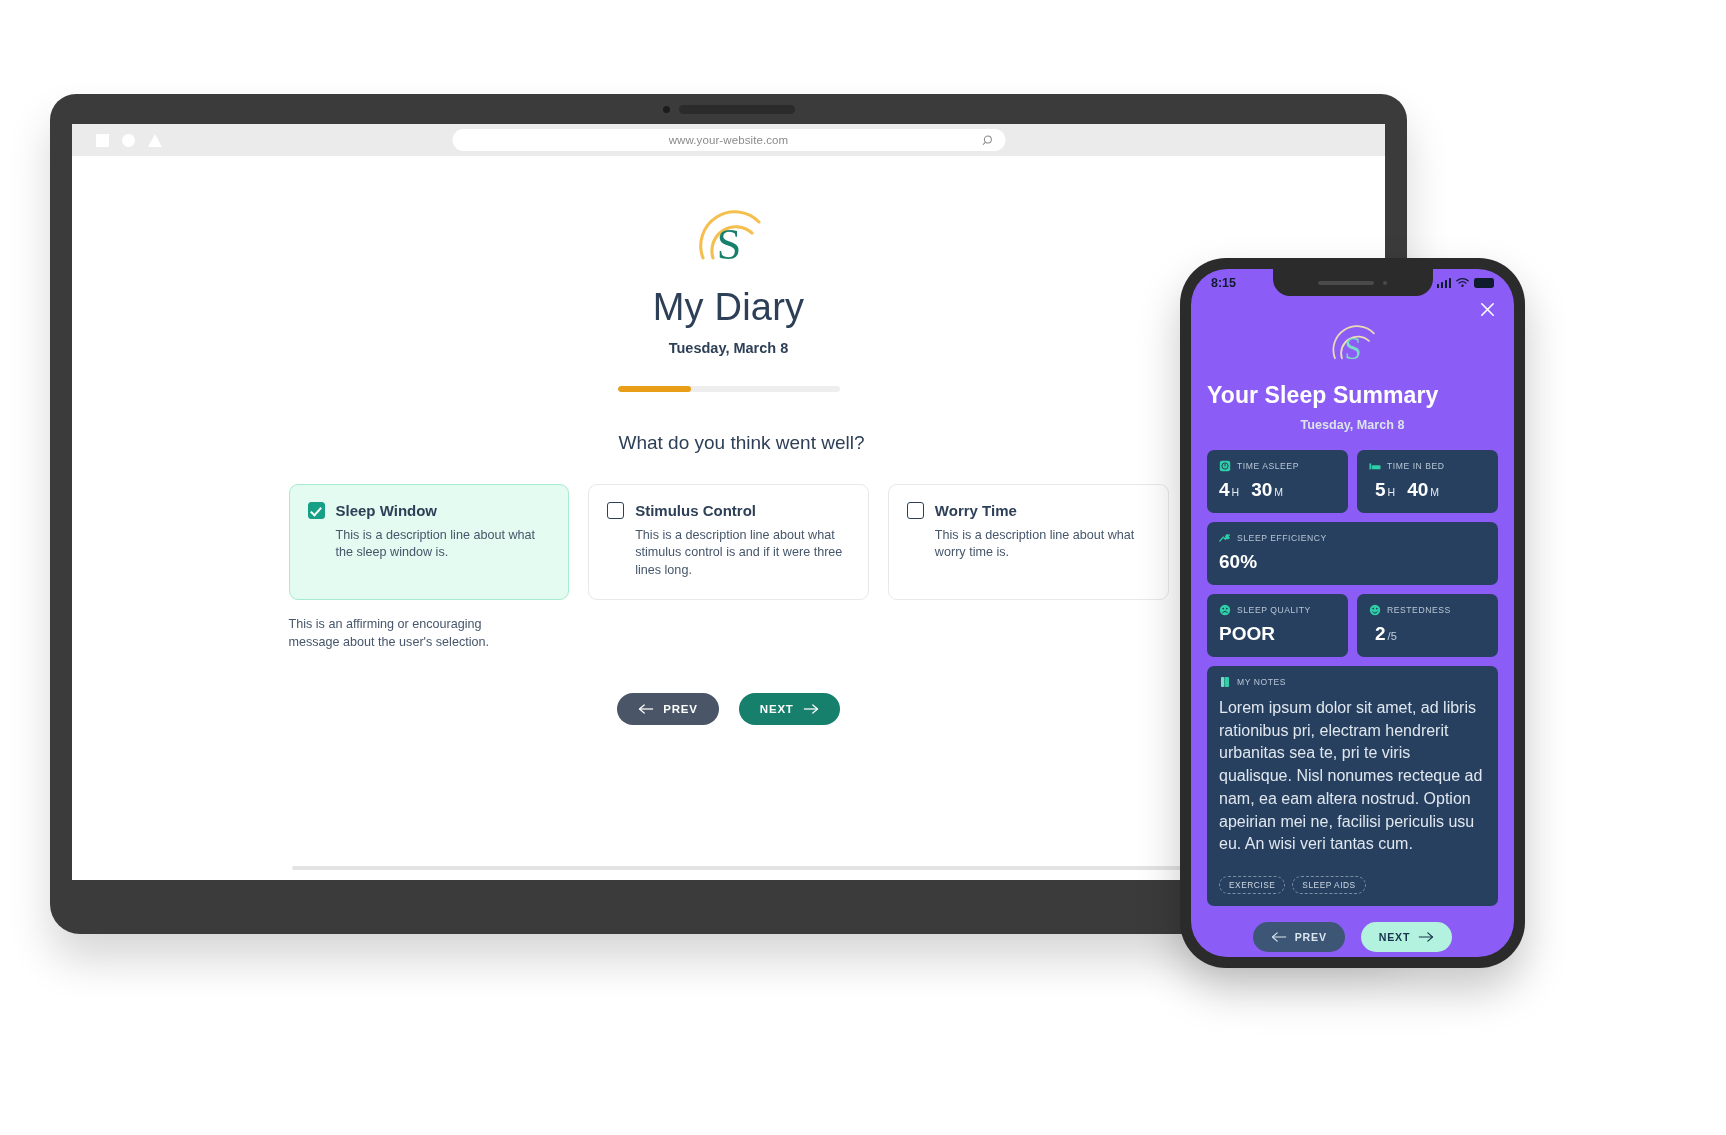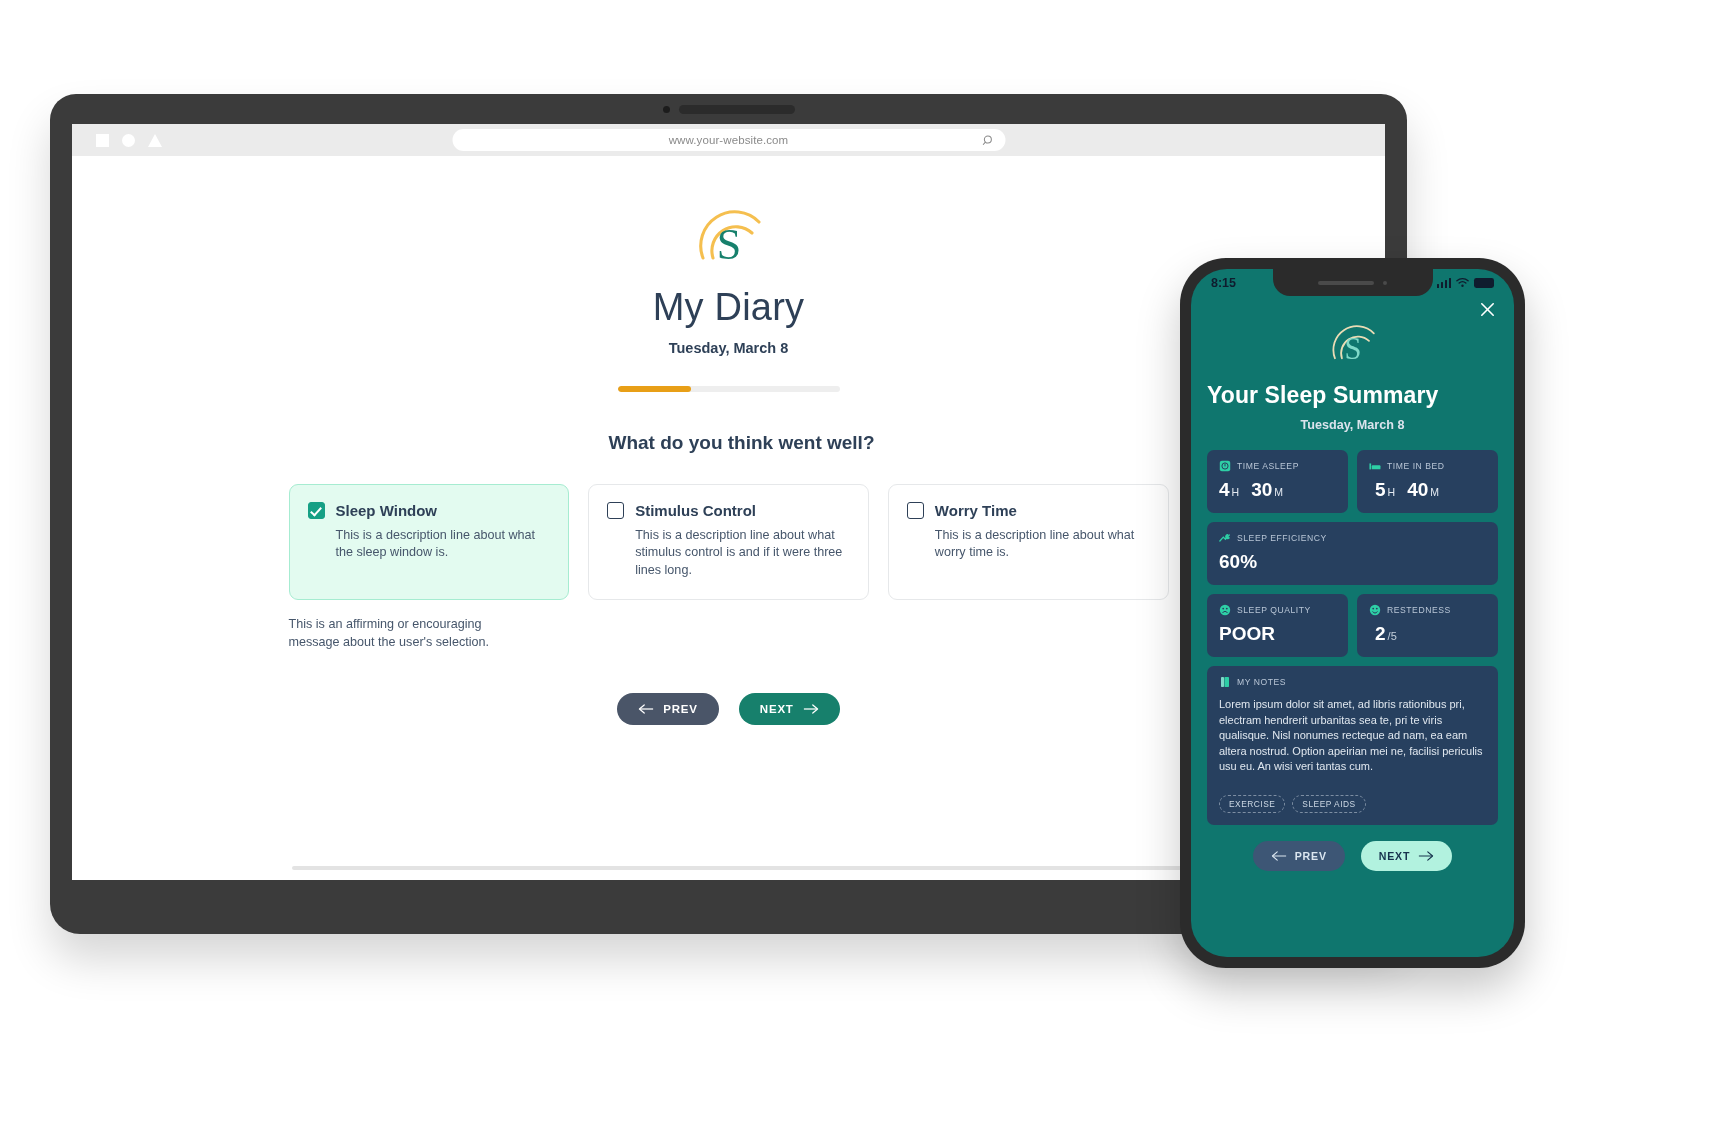--- a/index.html
+++ b/index.html
@@ -73,21 +73,21 @@
     font-size: 14.5px; font-weight: bold; color: #2e4057;
   }
   .progress {
     margin: 30px auto 0; width: 222px; height: 6px;
     background: #eeeeee; border-radius: 3px; overflow: hidden;
   }
   .progress-fill { height: 100%; background: #e89f17; border-radius: 3px; }
 
   .question {
     margin-top: 40px; text-align: center;
-    font-size: 19px; font-weight: bold; color: #2e4057; margin-left: 26px;
+    font-size: 19px; font-weight: normal; color: #2e4057; margin-left: 26px;
   }
 
   .cards {
     margin: 30px auto 0; width: 880px;
     display: flex; gap: 19px; align-items: stretch; justify-content: space-between;
   }
   .card {
     flex: 1; border-radius: 9px; padding: 17px 18px 20px 18px;
     border: 1.4px solid #e6e8ea; background: #ffffff; min-height: 108px;
   }
@@ -136,21 +136,21 @@
   
   .phone {
     position: absolute; left: 1180px; top: 258px;
     width: 345px; height: 710px;
     background: #2b2b2b; border-radius: 46px;
     box-shadow: 0 22px 44px rgba(0,0,0,0.22);
     padding: 11px;
   }
   .phone-screen {
     position: relative; width: 100%; height: 100%;
-    background: #0f766e; border-radius: 36px; overflow: hidden;
+    background: #8b5cf6; border-radius: 36px; overflow: hidden;
   }
   .notch {
     position: absolute; left: 50%; transform: translateX(-50%); top: 0;
     width: 160px; height: 27px; background: #2b2b2b;
     border-radius: 0 0 17px 17px; z-index: 4;
     display: flex; align-items: center; justify-content: center; gap: 9px;
   }
   .notch-speaker { width: 56px; height: 4px; background: #4a4a4a; border-radius: 2px; }
   .notch-cam { width: 4px; height: 4px; border-radius: 50%; background: #4a4a4a; }
   .status-bar {
@@ -197,21 +197,21 @@
     margin-top: 7px; font-size: 19px; font-weight: bold; color: #ffffff;
     display: flex; align-items: baseline; gap: 2px;
   }
   .stat-value.pad { padding-left: 6px; }
   .unit { font-size: 10.5px; font-weight: normal; color: #e4eaf1; margin-right: 10px; }
   .unit.last { margin-right: 0; }
   .sub { font-size: 11px; font-weight: normal; color: #c4cfdb; }
 
   .notes-card { background: #27405f; border-radius: 7px; padding: 10px 12px 12px; }
   .notes-text {
-    margin-top: 9px; font-size: 11px; line-height: 1.42; color: #e0e7ef;
+    margin-top: 9px; font-size: 16px; line-height: 1.42; color: #e0e7ef;
   }
   .tags { margin-top: 20px; display: flex; gap: 7px; }
   .tag {
     border: 1.2px dashed #7d8ea3; border-radius: 11px;
     padding: 3px 9px; font-size: 8.4px; letter-spacing: .5px; color: #cdd8e4;
   }
 
   .phone-nav {
     margin-top: 16px; display: flex; justify-content: center; gap: 16px;
     padding-bottom: 14px;

